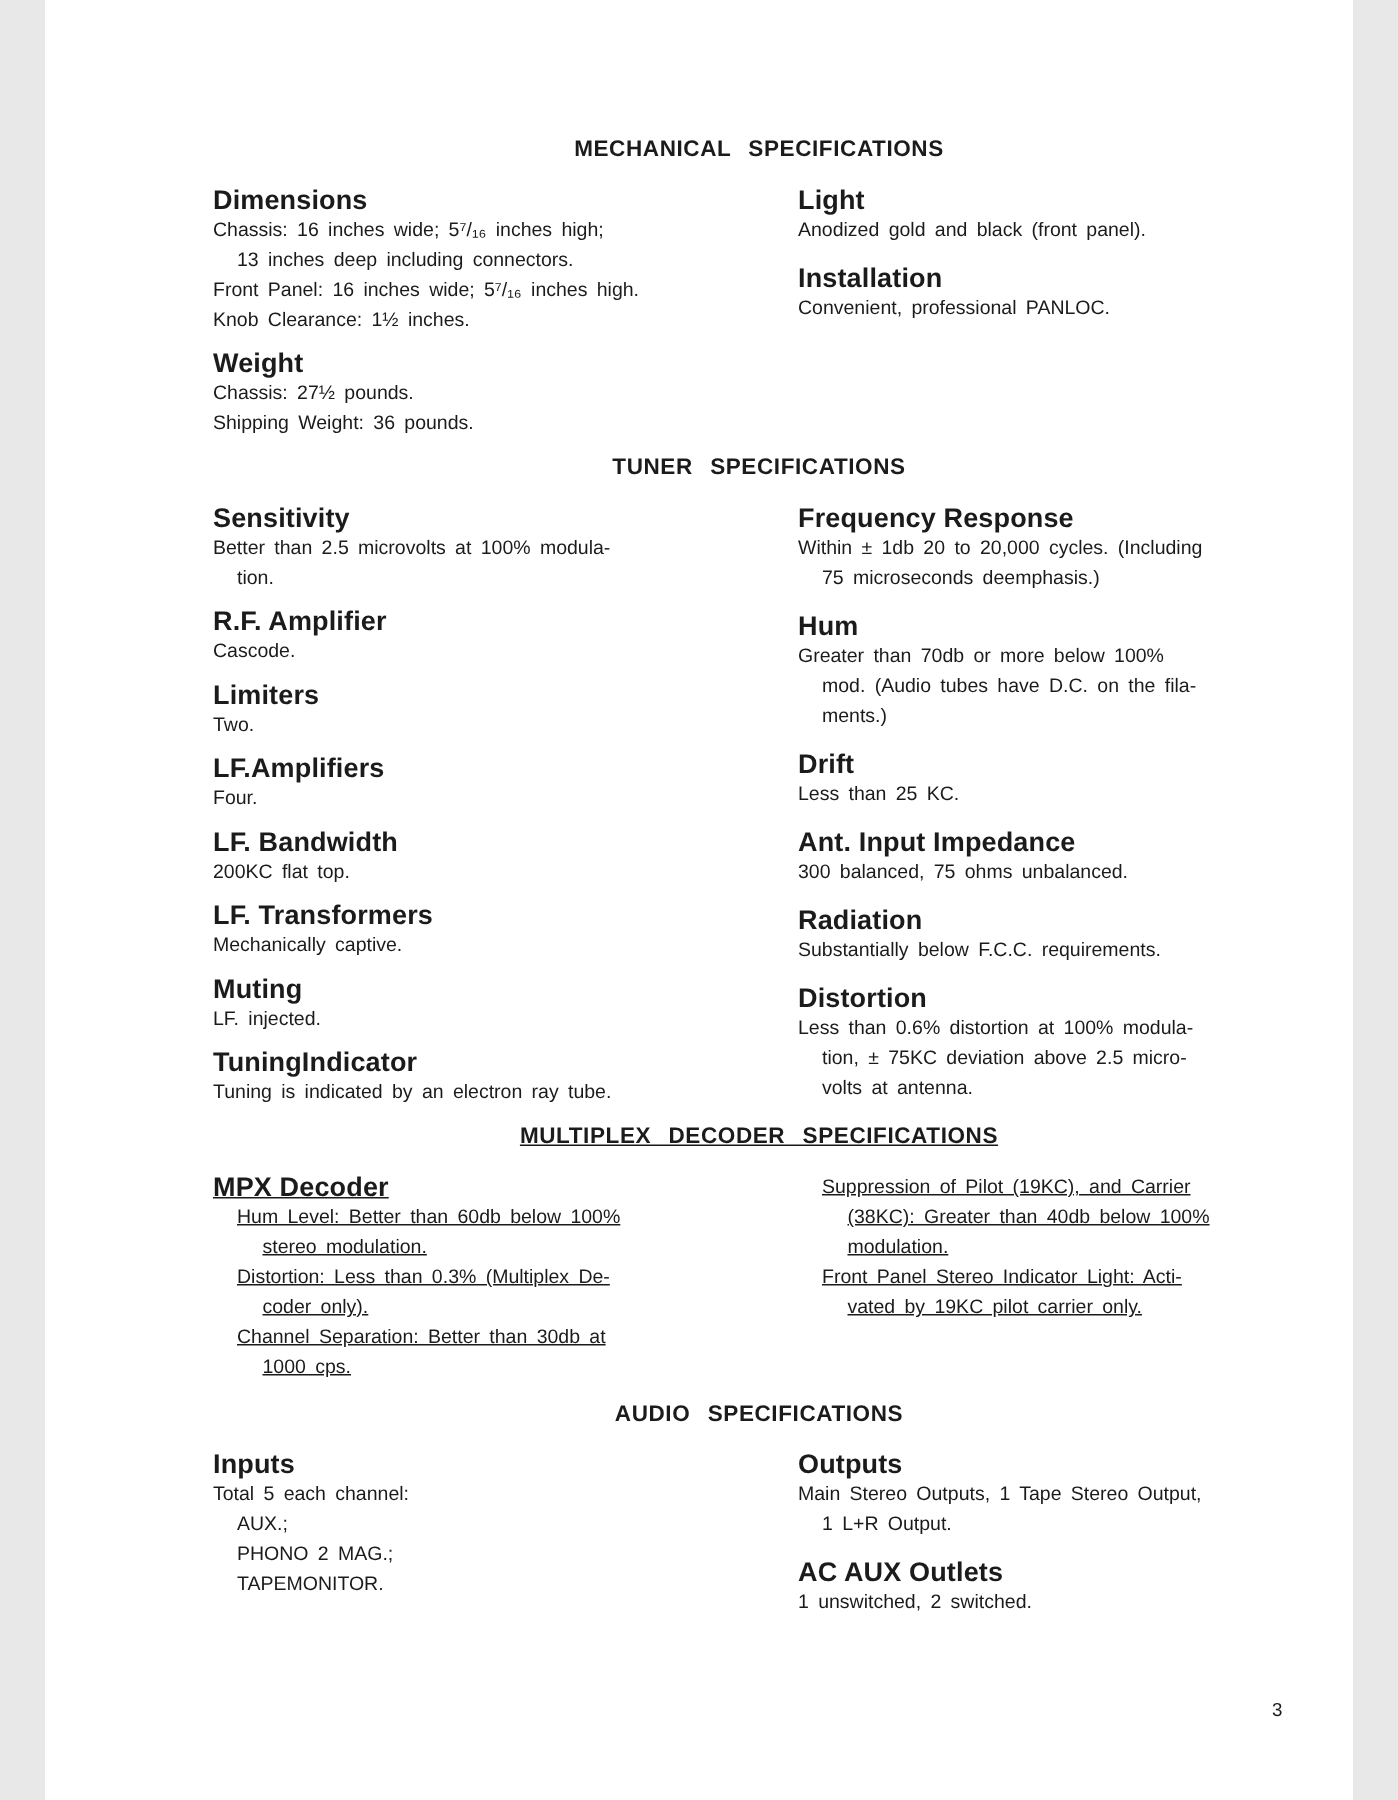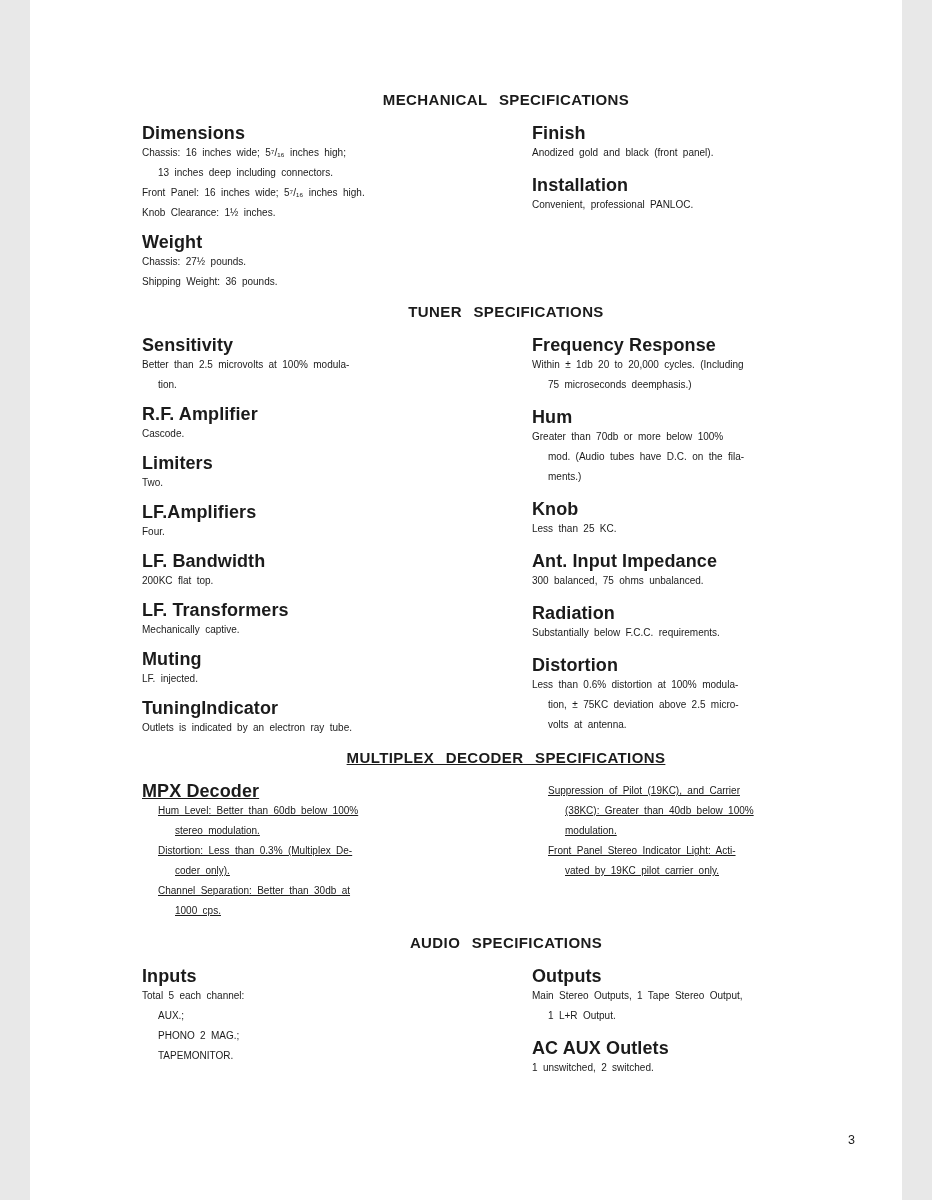--- a/index.html
+++ b/index.html
@@ -32,21 +32,21 @@
   .col-right .item { margin-top: 12px; }
   .col .item:first-child { margin-top: 0; }
   .item-heading {
     font-weight: 700;
     font-size: 18px;
     line-height: 20px;
     letter-spacing: 0.1px;
     white-space: nowrap;
   }
   .line {
-    font-size: 10px;
+    font-size: 13px;
     line-height: 20px;
     word-spacing: 2.6px;
     white-space: nowrap;
   }
   .ind-1 { padding-left: 16px; }
   .ind-2 { padding-left: 33px; }
   .page-number {
     position: absolute;
     left: 818px;
     top: 1132px;
@@ -71,21 +71,21 @@
               <div class="line">Knob Clearance: 1½ inches.</div>
             </div>
             <div class="item">
               <div class="item-heading">Weight</div>
               <div class="line">Chassis: 27½ pounds.</div>
               <div class="line">Shipping Weight: 36 pounds.</div>
             </div>
           </div>
           <div class="col col-right">
             <div class="item">
-              <div class="item-heading">Finish</div>
+              <div class="item-heading">Light</div>
               <div class="line">Anodized gold and black (front panel).</div>
             </div>
             <div class="item">
               <div class="item-heading">Installation</div>
               <div class="line">Convenient, professional PANLOC.</div>
             </div>
           </div>
         </div>
       </div>
       <div class="section" style="top: 304px;">
@@ -116,37 +116,37 @@
             <div class="item">
               <div class="item-heading">LF. Transformers</div>
               <div class="line">Mechanically captive.</div>
             </div>
             <div class="item">
               <div class="item-heading">Muting</div>
               <div class="line">LF. injected.</div>
             </div>
             <div class="item">
               <div class="item-heading">TuningIndicator</div>
-              <div class="line">Outlets is indicated by an electron ray tube.</div>
+              <div class="line">Tuning is indicated by an electron ray tube.</div>
             </div>
           </div>
           <div class="col col-right">
             <div class="item">
               <div class="item-heading">Frequency Response</div>
               <div class="line">Within ± 1db 20 to 20,000 cycles. (Including</div>
               <div class="line ind-1">75 microseconds deemphasis.)</div>
             </div>
             <div class="item">
               <div class="item-heading">Hum</div>
               <div class="line">Greater than 70db or more below 100%</div>
               <div class="line ind-1">mod. (Audio tubes have D.C. on the fila-</div>
               <div class="line ind-1">ments.)</div>
             </div>
             <div class="item">
-              <div class="item-heading">Knob</div>
+              <div class="item-heading">Drift</div>
               <div class="line">Less than 25 KC.</div>
             </div>
             <div class="item">
               <div class="item-heading">Ant. Input Impedance</div>
               <div class="line">300 balanced, 75 ohms unbalanced.</div>
             </div>
             <div class="item">
               <div class="item-heading">Radiation</div>
               <div class="line">Substantially below F.C.C. requirements.</div>
             </div>

